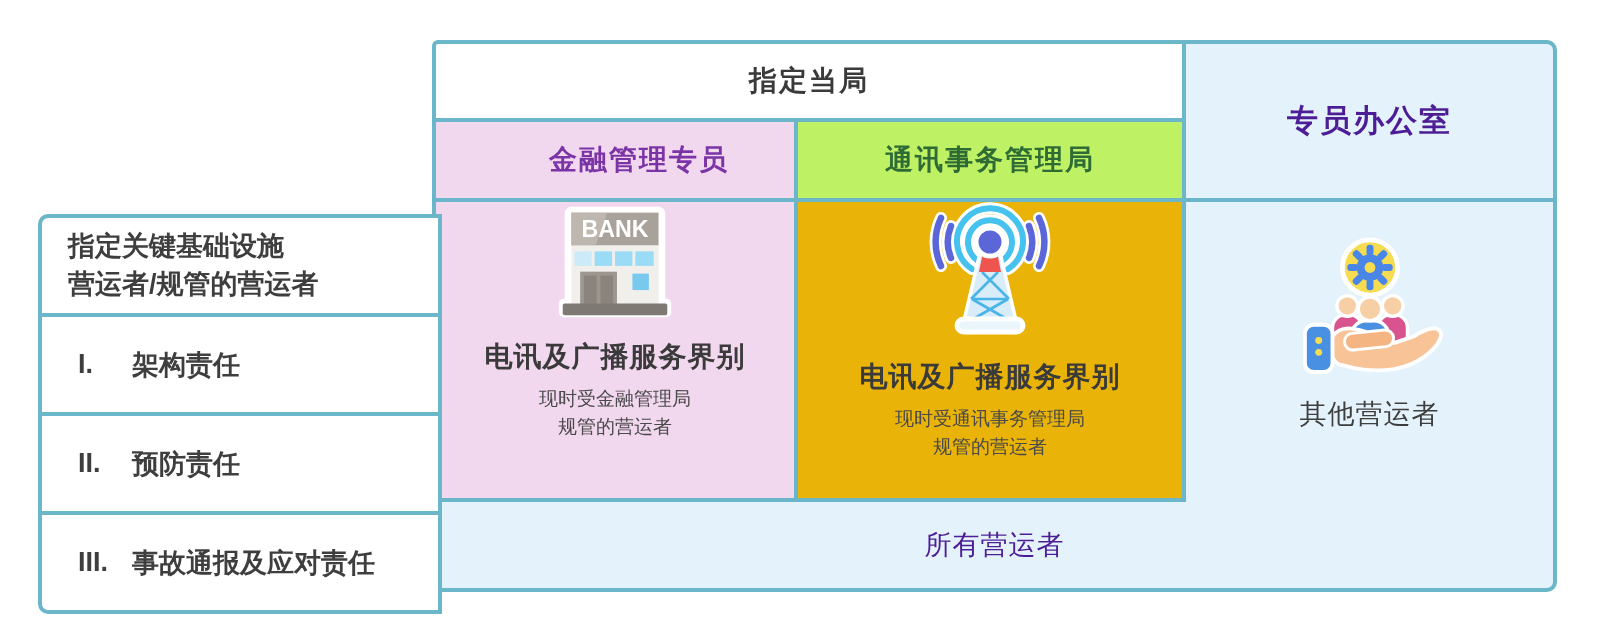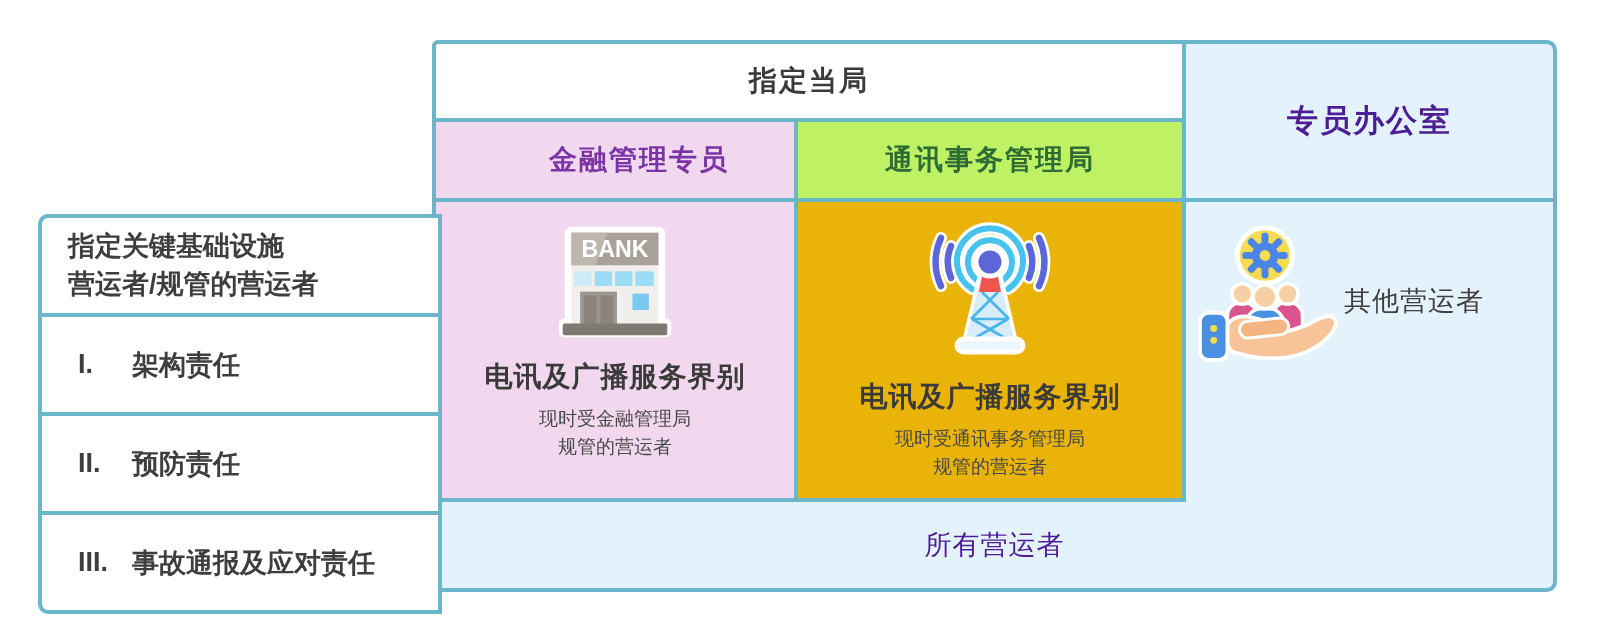--- a/index.html
+++ b/index.html
@@ -7,21 +7,21 @@
     position:relative;width:1600px;height:640px;background:#ffffff;
     font-family:"Liberation Sans",sans-serif;overflow:hidden;
   }
   .cell{position:absolute;box-sizing:border-box;border:4px solid #6cb6ca;}
 
   
   .right-col{left:1182px;top:40px;width:375px;height:552px;background:#e4f2fb;border-radius:0 10px 10px 0;}
   .right-col-title{height:158px;box-sizing:border-box;border-bottom:4px solid #6cb6ca;
     display:flex;align-items:center;justify-content:center;
     font-size:31px;font-weight:700;color:#4c1d95;letter-spacing:2px;}
-  .right-col-body{display:flex;flex-direction:row;align-items:center;padding-top:16px;}
+  .right-col-body{display:flex;flex-direction:column;align-items:center;padding-top:28px;}
 
   
   .bottom-strip{left:432px;top:498px;width:754px;height:94px;background:#e4f2fb;
     border-right:none;border-radius:0 0 0 10px;}
   .bottom-label{position:absolute;left:432px;top:498px;width:1125px;height:94px;
     display:flex;align-items:center;justify-content:center;
     font-size:27px;font-weight:500;color:#4c1d95;letter-spacing:1px;z-index:6;}
 
   
   .top-header{left:432px;top:40px;width:754px;height:82px;background:#ffffff;border-radius:6px 0 0 0;
@@ -30,21 +30,21 @@
   .pink-header{left:432px;top:118px;width:414px;height:84px;background:#f2d8ef;
     display:flex;align-items:center;justify-content:center;
     font-size:28px;font-weight:700;color:#7b34a6;letter-spacing:2px;}
   .green-header{left:794px;top:118px;width:392px;height:84px;background:#bef264;
     display:flex;align-items:center;justify-content:center;
     font-size:28px;font-weight:700;color:#2e6b35;letter-spacing:2px;}
 
   
   .pink-body{left:432px;top:198px;width:366px;height:304px;background:#f2d8ef;}
   .green-body{left:794px;top:198px;width:392px;height:304px;background:#eab308;}
-  .sector-body{display:flex;flex-direction:column;align-items:center;padding-top:20px;}
+  .sector-body{display:flex;flex-direction:column;align-items:center;}
   .sector-title{margin-top:16px;font-size:28px;font-weight:700;color:#3a3a3a;letter-spacing:1px;}
   .sector-sub{margin-top:9px;font-size:19px;font-weight:400;color:#4a4a4a;line-height:1.45;text-align:center;}
   .sector-sub span{display:block;}
   .other-label{margin-top:18px;font-size:27px;font-weight:500;color:#3e3e3e;letter-spacing:1px;}
 
   
   .left-table{left:38px;top:196px;width:404px;height:400px;background:#ffffff;
     border-radius:10px 0 0 10px;display:flex;flex-direction:column;margin-top:18px;}
   .lt-row{flex:1;display:flex;align-items:center;box-sizing:border-box;
     font-size:27px;font-weight:600;color:#3e3e3e;}

